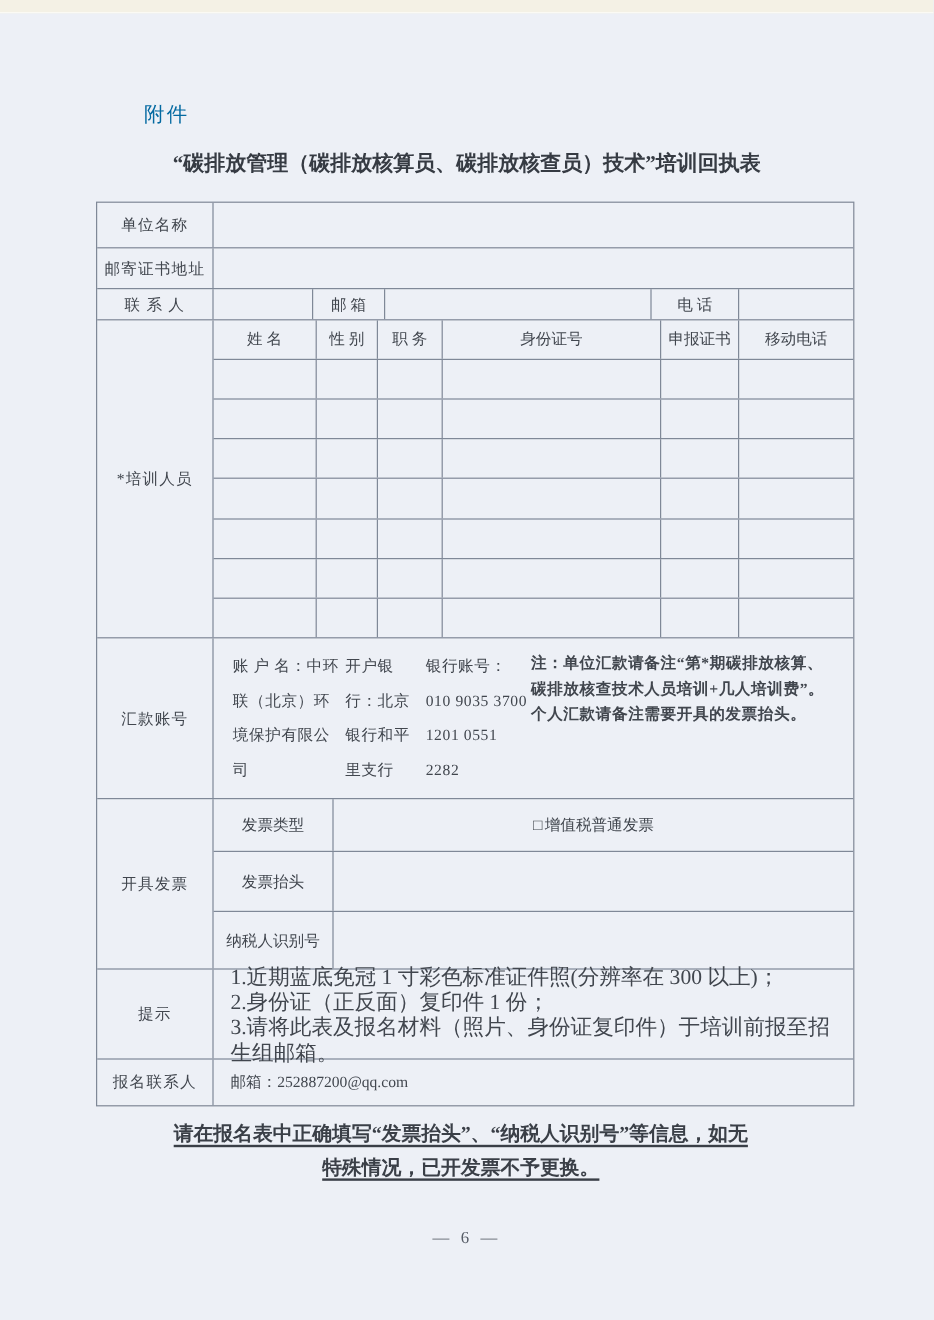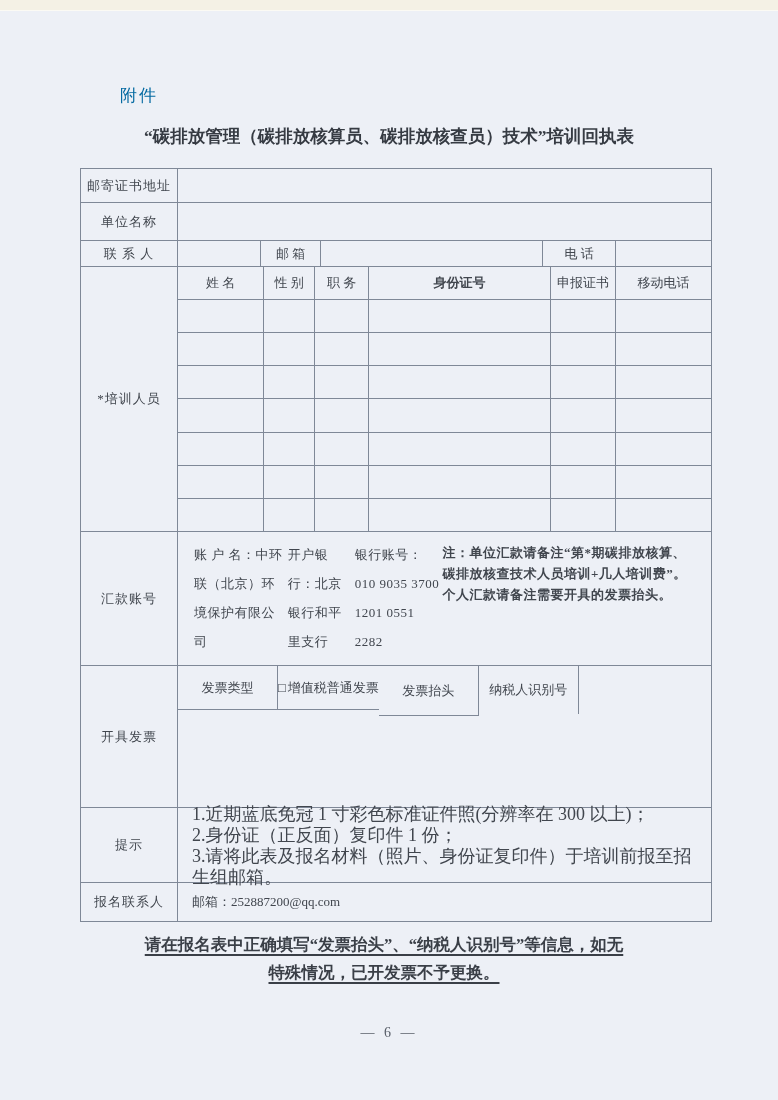--- a/index.html
+++ b/index.html
@@ -57,32 +57,32 @@
   
   .personnel-sub { flex:1; display:flex; flex-direction:column; }
   .p-row { display:flex; border-bottom:1px solid #7f8897; flex:1; }
   .p-row:last-child { border-bottom:none; }
   .p-head { flex:none; height:33px; }
   .pc { border-right:1px solid #7f8897; display:flex; align-items:center; justify-content:center; }
   .pc:last-child { border-right:none; }
   .pc-name { width:86px; flex:none; }
   .pc-gender { width:51px; flex:none; }
   .pc-duty { width:54px; flex:none; }
-  .pc-id { width:182px; flex:none;font-weight:bold; }
+  .pc-id { width:182px; flex:none; }
   .pc-cert { width:65px; flex:none; }
   .pc-mobile { flex:1; }
   
   .remit-content {
     flex:1; padding:8px 14px 4px 16px; display:flex; flex-direction:row;
     justify-content:space-between; text-align:left;
   }
   .remit-line { line-height:29px; letter-spacing:0.5px; }
   .remit-note { font-weight:bold; line-height:21px; margin-top:2px; letter-spacing:0.5px; }
   
-  .invoice-sub { flex:1; display:flex; flex-direction:row; }
+  .invoice-sub { flex:1; display:flex; flex-direction:column; }
   .i-row { display:flex; border-bottom:1px solid #7f8897; }
   .i-row:last-child { border-bottom:none; }
   .i-type { height:44px; }
   .i-title { height:50px; }
   .i-tax { height:48px; flex:1; }
   .i-label { width:100px; flex:none; }
   .i-value { flex:1; }
   .checkbox-glyph { margin-right:2px; font-size:13px; }
   
   .tips-content {
@@ -114,27 +114,27 @@
 <body>
 
 <div class="page">
   <div class="scan-strip"></div>
 
   <div class="attachment">附件</div>
   <div class="doc-title">“碳排放管理（碳排放核算员、碳排放核查员）技术”培训回执表</div>
 
   <div class="form-table">
 
+    <div class="trow r-unit">
+      <div class="cell label-col">单位名称</div>
+      <div class="cell fill"></div>
+    </div>
+
     <div class="trow r-addr">
       <div class="cell label-col">邮寄证书地址</div>
-      <div class="cell fill"></div>
-    </div>
-
-    <div class="trow r-unit">
-      <div class="cell label-col">单位名称</div>
       <div class="cell fill"></div>
     </div>
 
     <div class="trow r-contact">
       <div class="cell label-col">联 系 人</div>
       <div class="cell c-contact-blank1"></div>
       <div class="cell c-email-label">邮 箱</div>
       <div class="cell c-contact-blank2"></div>
       <div class="cell c-phone-label">电 话</div>
       <div class="cell c-contact-blank3"></div>

